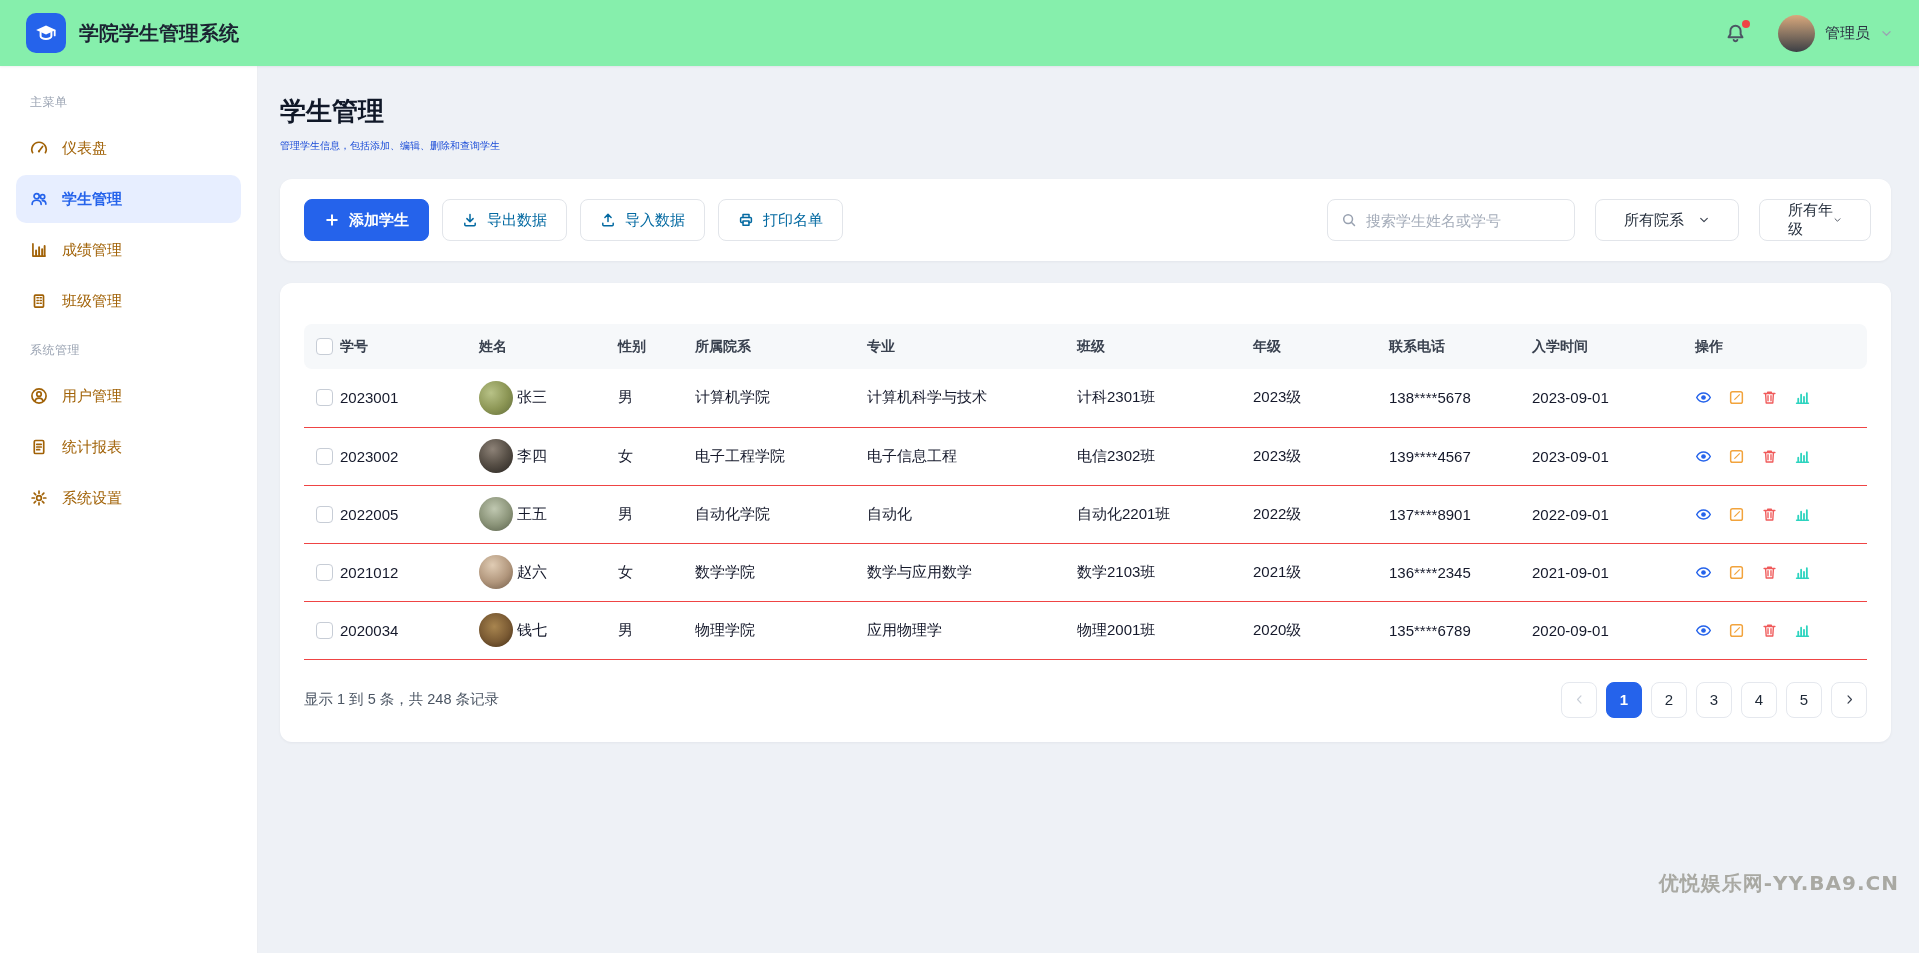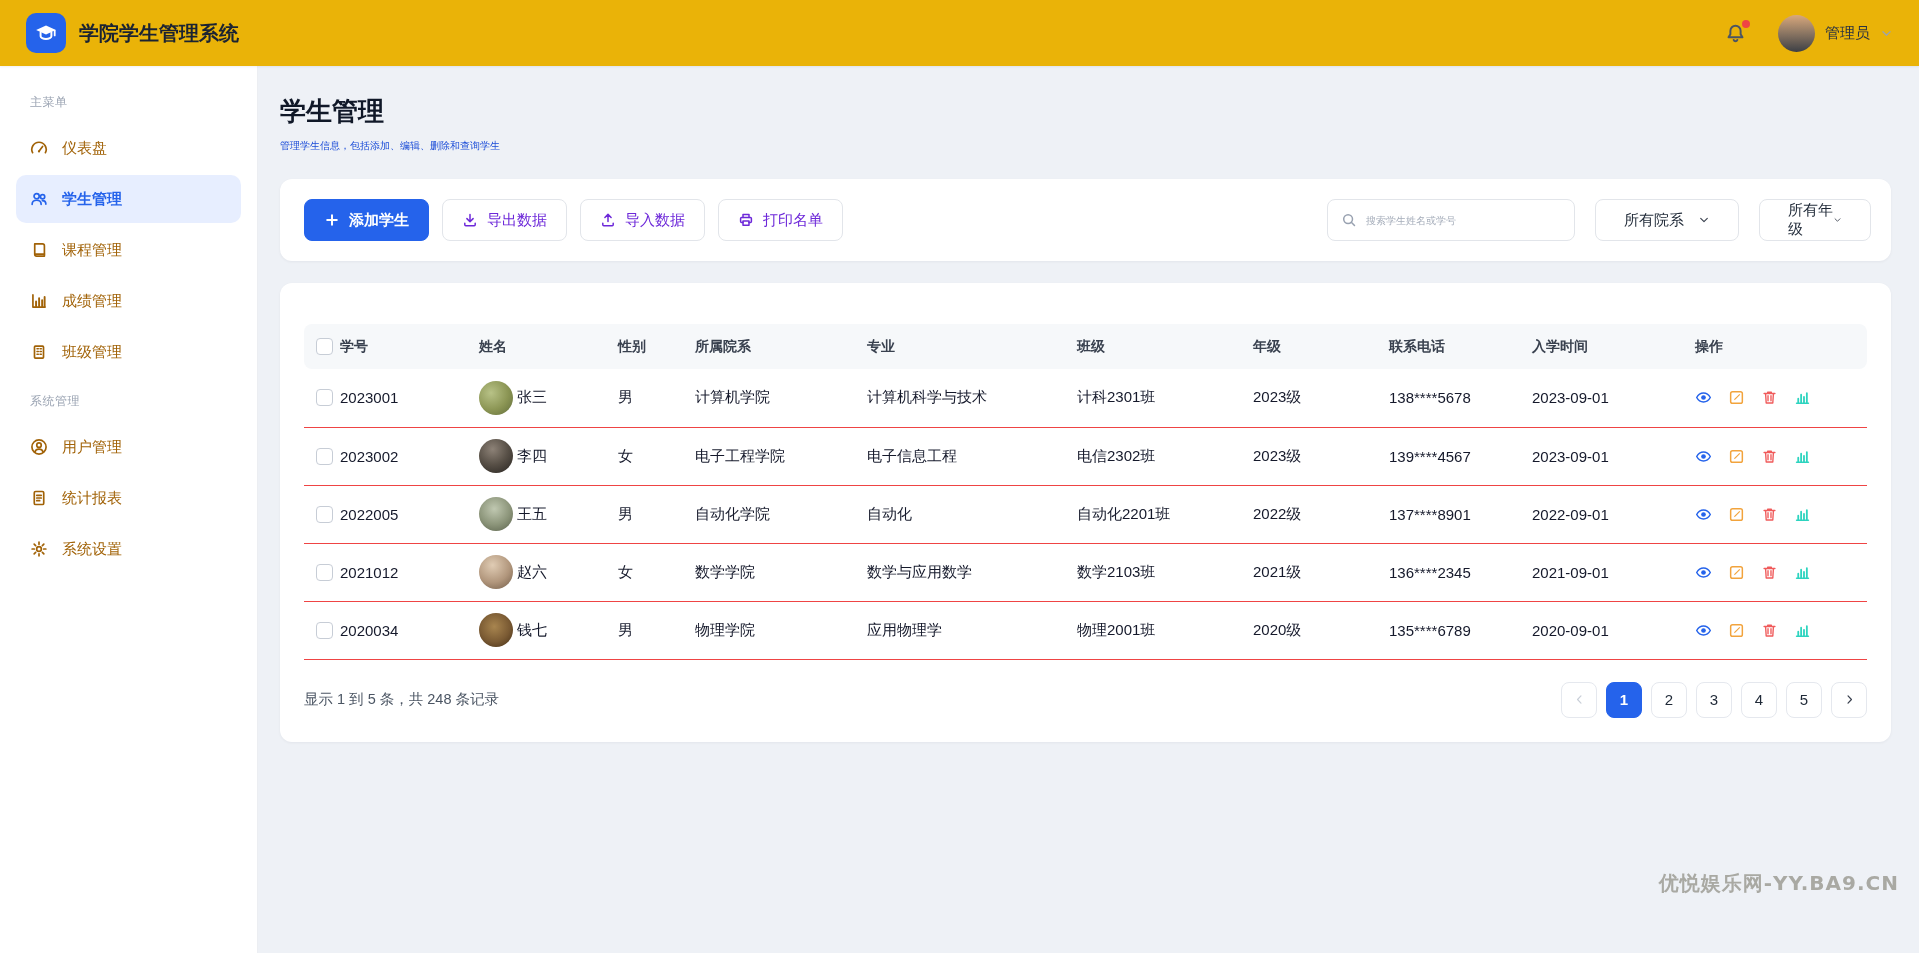--- a/index.html
+++ b/index.html
@@ -6,21 +6,21 @@
   html,body { width:1919px; height:953px; overflow:hidden; }
   body {
     font-family:"Liberation Sans","DejaVu Sans",sans-serif;
     background:#eef1f6; color:#111827; font-size:14px;
   }
   svg { display:block; }
   .ic { width:18px; height:18px; stroke:currentColor; fill:none; stroke-width:1.5; stroke-linecap:round; stroke-linejoin:round; }
 
   
   .topbar {
-    position:fixed; top:0; left:0; width:1919px; height:66px; background:#eab308;
+    position:fixed; top:0; left:0; width:1919px; height:66px; background:#86efac;
     display:flex; align-items:center; justify-content:space-between;
     padding:0 26px; box-shadow:0 1px 2px rgba(16,24,40,.06); z-index:10;
   }
   .brand { display:flex; align-items:center; gap:13px; }
   .logo { width:40px; height:40px; border-radius:10px; background:#2563eb; display:flex; align-items:center; justify-content:center; }
   .logo svg { width:24px; height:24px; }
   .app-title { font-size:20px; font-weight:700; color:#1b2332; }
   .topbar-right { display:flex; align-items:center; gap:28px; }
   .bell-wrap { position:relative; color:#4b5563; cursor:pointer; padding:4px; }
   .bell-wrap .ic { width:21px; height:21px; }
@@ -47,33 +47,33 @@
   
   .main { position:absolute; top:66px; left:257px; width:1662px; height:887px; padding:28px 28px 0 23px; }
   .page-title { font-size:26px; font-weight:800; color:#101828; }
   .page-subtitle { margin-top:10px; font-size:10px; color:#1d4ed8; }
 
   .card { background:#fff; border-radius:12px; box-shadow:0 1px 3px rgba(16,24,40,.05); }
   .toolbar { margin-top:26px; padding:20px 20px 20px 24px; display:flex; align-items:center; justify-content:space-between; }
   .toolbar-left { display:flex; align-items:center; gap:13px; }
   .btn {
     display:inline-flex; align-items:center; gap:9px; height:42px; padding:0 19px;
-    border:1px solid #e2e5ea; border-radius:8px; background:#fff; color:#6d28d9;
+    border:1px solid #e2e5ea; border-radius:8px; background:#fff; color:#0369a1;
     font-size:15px; cursor:pointer; font-family:inherit;
   }
   .btn .ic { width:16px; height:16px; }
   .btn-primary { background:#2563eb; border-color:#2563eb; color:#fff; font-weight:600; }
   .toolbar-right { display:flex; align-items:center; gap:20px; }
   .search-box {
     width:248px; height:42px; border:1px solid #e2e5ea; border-radius:8px;
     display:flex; align-items:center; gap:9px; padding:0 13px; color:#98a1b0;
   }
   .search-box .ic { width:16px; height:16px; flex:0 0 auto; }
   .search-box input {
-    border:none; outline:none; width:100%; font-size:10px; font-family:inherit; color:#1f2937; background:transparent;
+    border:none; outline:none; width:100%; font-size:15px; font-family:inherit; color:#1f2937; background:transparent;
   }
   .search-box input::placeholder { color:#a5adba; }
   .select-box {
     height:42px; border:1px solid #e2e5ea; border-radius:8px; background:#fff;
     display:flex; align-items:center; justify-content:space-between; padding:0 28px;
     font-size:15px; color:#1f2937; cursor:pointer;
   }
   .select-dept { width:144px; }
   .select-grade { width:112px; }
   .select-box .chev { color:#39404e; width:12px; height:12px; }
@@ -254,26 +254,20 @@
     <svg class="ic">
         <use href="#i-gauge"></use>
       </svg>
     <span>仪表盘</span>
   </div>
   <div class="nav-item active">
     <svg class="ic">
         <use href="#i-users"></use>
       </svg>
     <span>学生管理</span>
-  </div>
-  <div class="nav-item">
-    <svg class="ic">
-        <use href="#i-book"></use>
-      </svg>
-    <span>课程管理</span>
   </div>
   <div class="nav-item">
     <svg class="ic">
         <use href="#i-bars"></use>
       </svg>
     <span>成绩管理</span>
   </div>
   <div class="nav-item">
     <svg class="ic">
         <use href="#i-building"></use>

